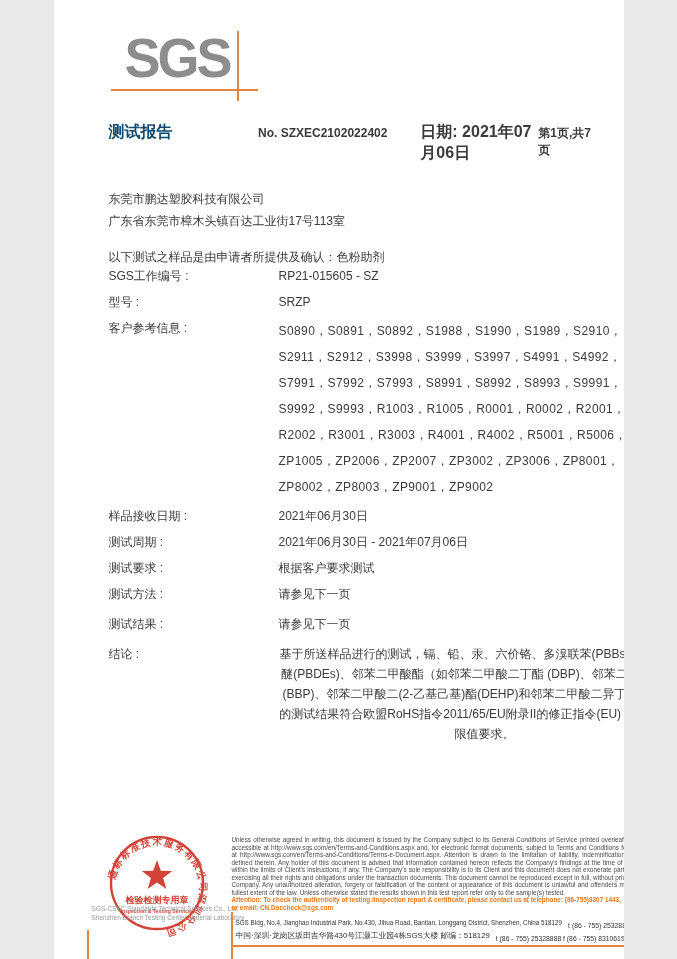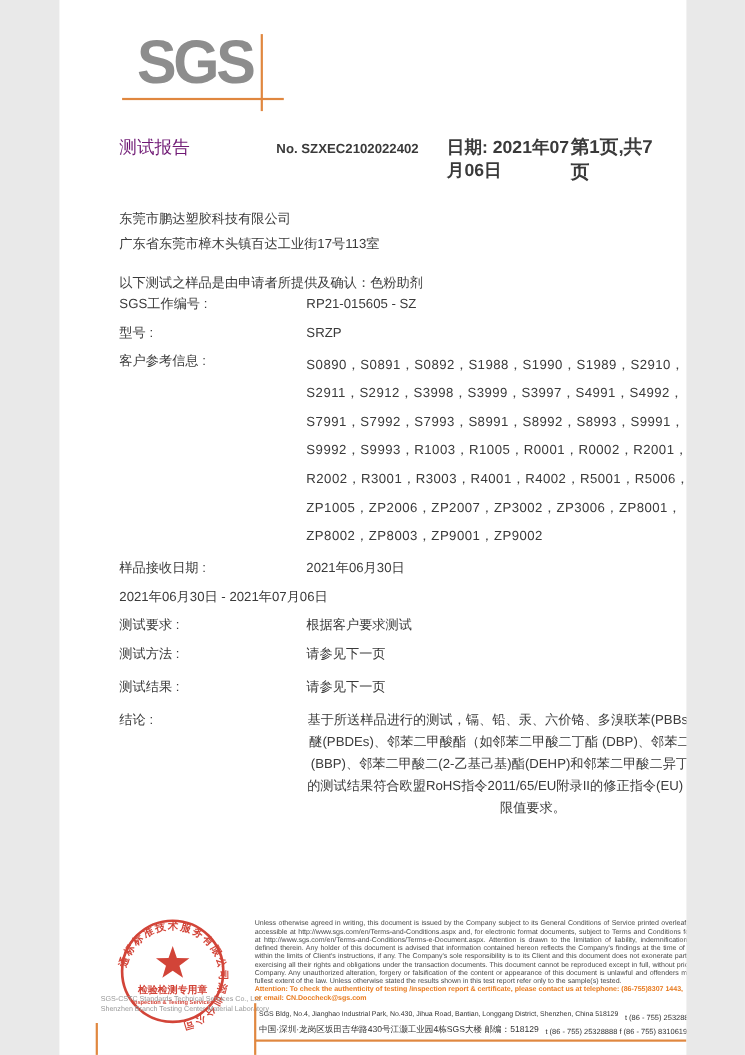--- a/index.html
+++ b/index.html
@@ -20,24 +20,24 @@
   .logo-text {
     position: absolute; left: 14px; top: 2px;
     font-size: 54px; font-weight: bold; letter-spacing: -3px;
     color: #8d8d8d; transform: scaleY(1.04);
   }
   .logo-hline { position: absolute; left: 0px; top: 65px; width: 147px; height: 2px; background: #e0873f; }
   .logo-vline { position: absolute; left: 126px; top: 7px; width: 2px; height: 70px; background: #e0873f; }
 
   
   .title-row { position: absolute; left: 55px; top: 122px; right: 30px; display: flex; align-items: baseline; }
-  .doc-title  { width: 175px; font-size: 16px; font-weight: normal; color: #701a75; }
+  .doc-title  { width: 175px; font-size: 16px; font-weight: bold; color: #0c4a6e; }
   .report-no  { width: 190px; font-size: 12px; font-weight: bold; }
   .report-date{ width: 138px; font-size: 16px; font-weight: bold; }
-  .report-page{ font-size: 17px; font-weight: bold; }
+  .report-page{ font-size: 12px; font-weight: bold; }
 
   
   .body-block { position: absolute; left: 55px; top: 188px; width: 582px; font-size: 12px; }
   .applicant div { line-height: 22px; }
   .intro { margin-top: 16px; line-height: 18px; }
   .grid  { }
   .row   { display: flex; margin-bottom: 6px; }
   .lbl   { width: 170px; flex-shrink: 0; line-height: 20px; }
   .val   { line-height: 20px; }
   .refs .val div { line-height: 26px; letter-spacing: 0.4px; }
@@ -115,20 +115,21 @@
           <div>ZP8002，ZP8003，ZP9001，ZP9002</div>
         </div>
       </div>
 
       <div class="row">
         <div class="lbl">样品接收日期 :</div>
         <div class="val">2021年06月30日</div>
       </div>
 
       <div class="row">
+        <div class="lbl">测试周期 :</div>
         <div class="val">2021年06月30日 - 2021年07月06日</div>
       </div>
 
       <div class="row">
         <div class="lbl">测试要求 :</div>
         <div class="val">根据客户要求测试</div>
       </div>
 
       <div class="row">
         <div class="lbl">测试方法 :</div>

